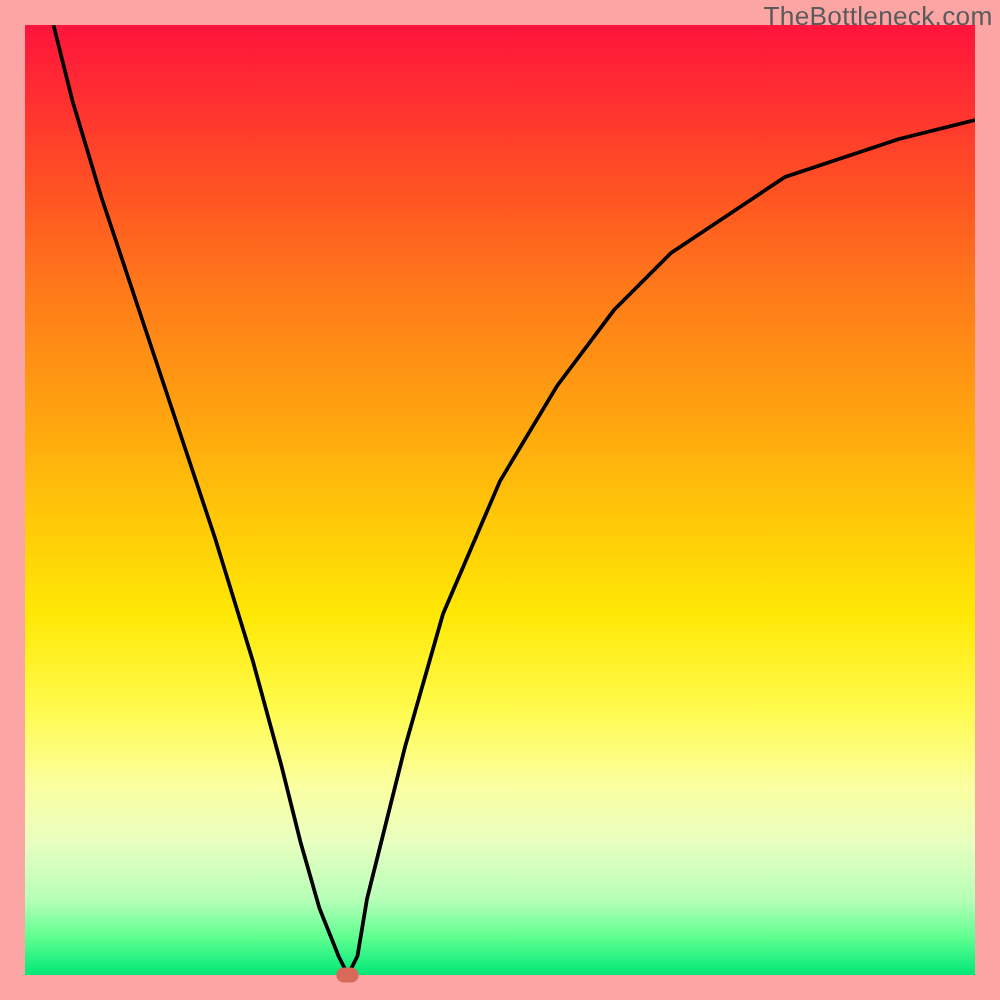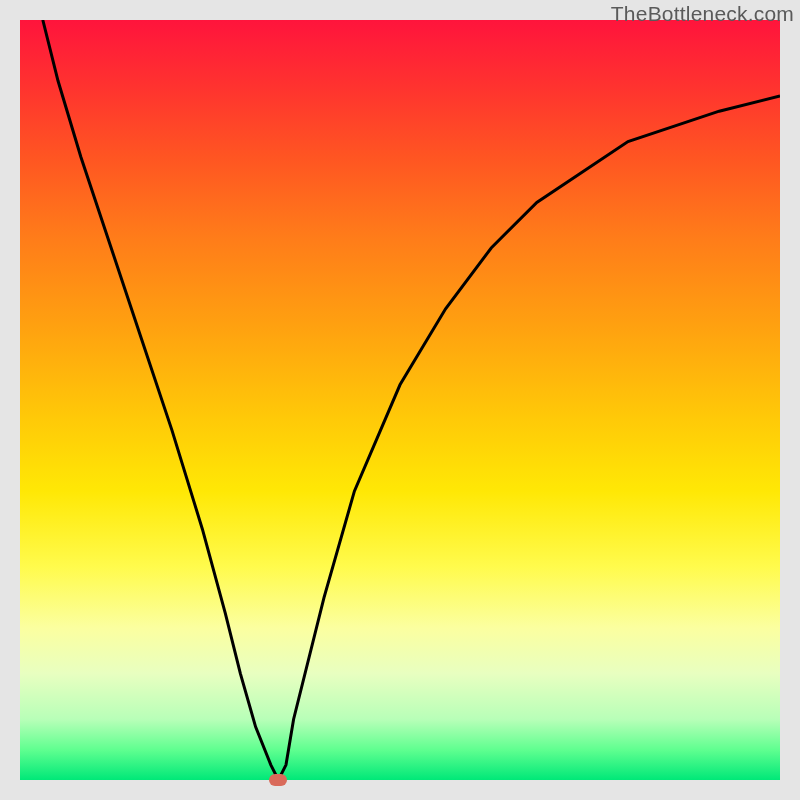--- a/index.html
+++ b/index.html
@@ -1,17 +1,17 @@
 <!DOCTYPE html>
 <html><head>
 <meta charset="utf-8">
 <style>
   * { margin: 0; padding: 0; box-sizing: border-box; }
   body { width: 800px; height: 800px; background: #000; position: relative; font-family: Arial, sans-serif; }
-  .outer { width: 800px; height: 800px; background: #e5e5e5; padding: 20px; }
+  .outer { width: 800px; height: 800px; background: #fca5a5; padding: 20px; }
   .plot-area { position: absolute; left: 20px; top: 20px; width: 760px; height: 760px; }
   .gradient-bg {
     position: absolute;
     left: 0; top: 0; width: 100%; height: 100%;
     background: linear-gradient(to bottom,
       #ff143c 0%,
       #ff3030 8%,
       #ff5522 18%,
       #ff7a1a 28%,
       #ffa010 40%,

